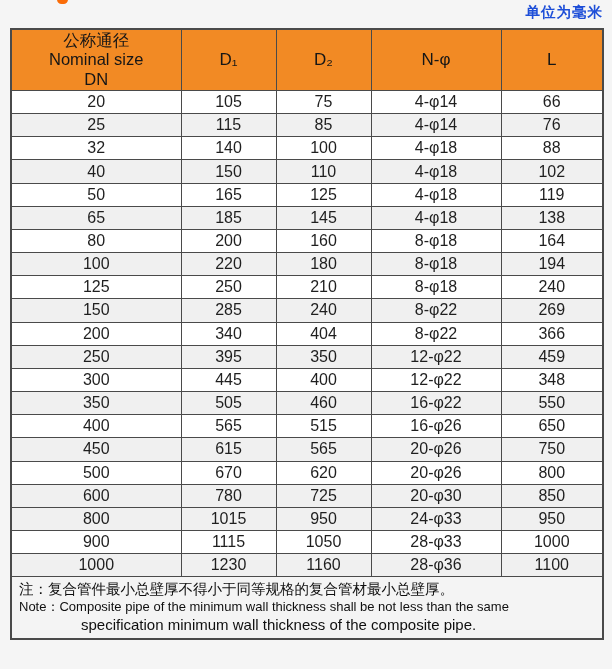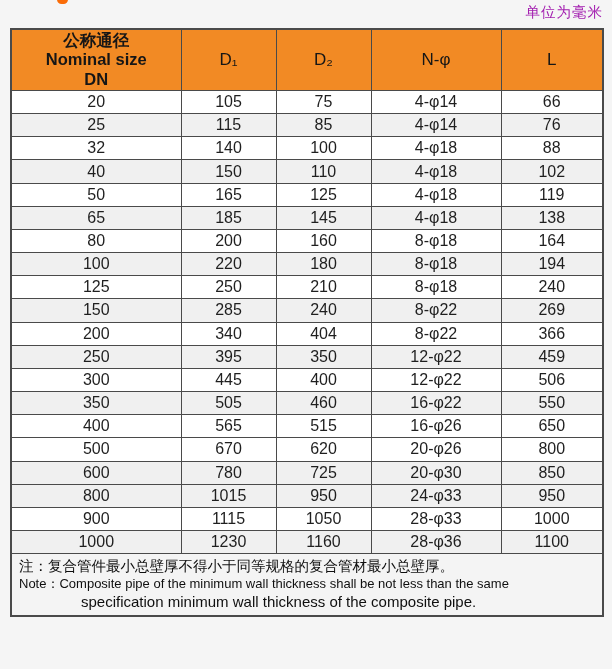--- a/index.html
+++ b/index.html
@@ -7,37 +7,37 @@
     width:612px;height:669px;position:relative;overflow:hidden;
     background:#f5f5f5;
     font-family:"Liberation Sans","DejaVu Sans",sans-serif;
   }
   .accent-dot{
     position:absolute;left:57px;top:-5px;width:11px;height:9px;
     background:var(--accent,#FA6C08);border-radius:6px;
   }
   .unit-label{
     position:absolute;top:3px;right:9px;
-    font-size:14.5px;font-weight:400;color:#a21caf;letter-spacing:1px;
+    font-size:14.5px;font-weight:700;color:#1d4ed8;letter-spacing:1px;
   }
   table.spec{
     position:absolute;left:10px;top:28px;width:592px;
     border-collapse:collapse;table-layout:fixed;
     border:2px solid var(--border,#4A4A4A);
   }
   .spec th,.spec td{
     border:1px solid var(--border,#4A4A4A);
     text-align:center;padding:0;overflow:hidden;white-space:nowrap;
   }
   .spec thead th{
     background:var(--header-bg,#F28A24);
     height:60px;font-size:17px;font-weight:500;color:#161616;
     vertical-align:middle;
   }
-  .th-line{font-size:16.5px;line-height:19.5px;font-weight:700;}
+  .th-line{font-size:16.5px;line-height:19.5px;font-weight:400;}
   .spec tbody td{
     height:22.17px;line-height:1;font-size:16px;color:#1f1f1f;background:#ffffff;
   }
   .spec tbody tr.alt td{background:var(--alt-row,#F0F0F0);}
   .spec tfoot td{
     background:#f4f4f4;text-align:left;white-space:normal;
     padding:3px 6px 5px 7px;color:#0f0f0f;height:auto;
   }
   .note-cn{font-size:14.5px;line-height:18px;}
   .note-en{font-size:13px;line-height:17.5px;}
@@ -154,35 +154,42 @@
     <td>395</td>
     <td>350</td>
     <td>12-φ22</td>
     <td>459</td>
   </tr>
       <tr>
     <td>300</td>
     <td>445</td>
     <td>400</td>
     <td>12-φ22</td>
-    <td>506</td>
+    <td>348</td>
   </tr>
       <tr class="alt">
     <td>350</td>
     <td>505</td>
     <td>460</td>
     <td>16-φ22</td>
     <td>550</td>
   </tr>
       <tr>
     <td>400</td>
     <td>565</td>
     <td>515</td>
     <td>16-φ26</td>
     <td>650</td>
+  </tr>
+      <tr class="alt">
+    <td>450</td>
+    <td>615</td>
+    <td>565</td>
+    <td>20-φ26</td>
+    <td>750</td>
   </tr>
       <tr>
     <td>500</td>
     <td>670</td>
     <td>620</td>
     <td>20-φ26</td>
     <td>800</td>
   </tr>
       <tr class="alt">
     <td>600</td>

